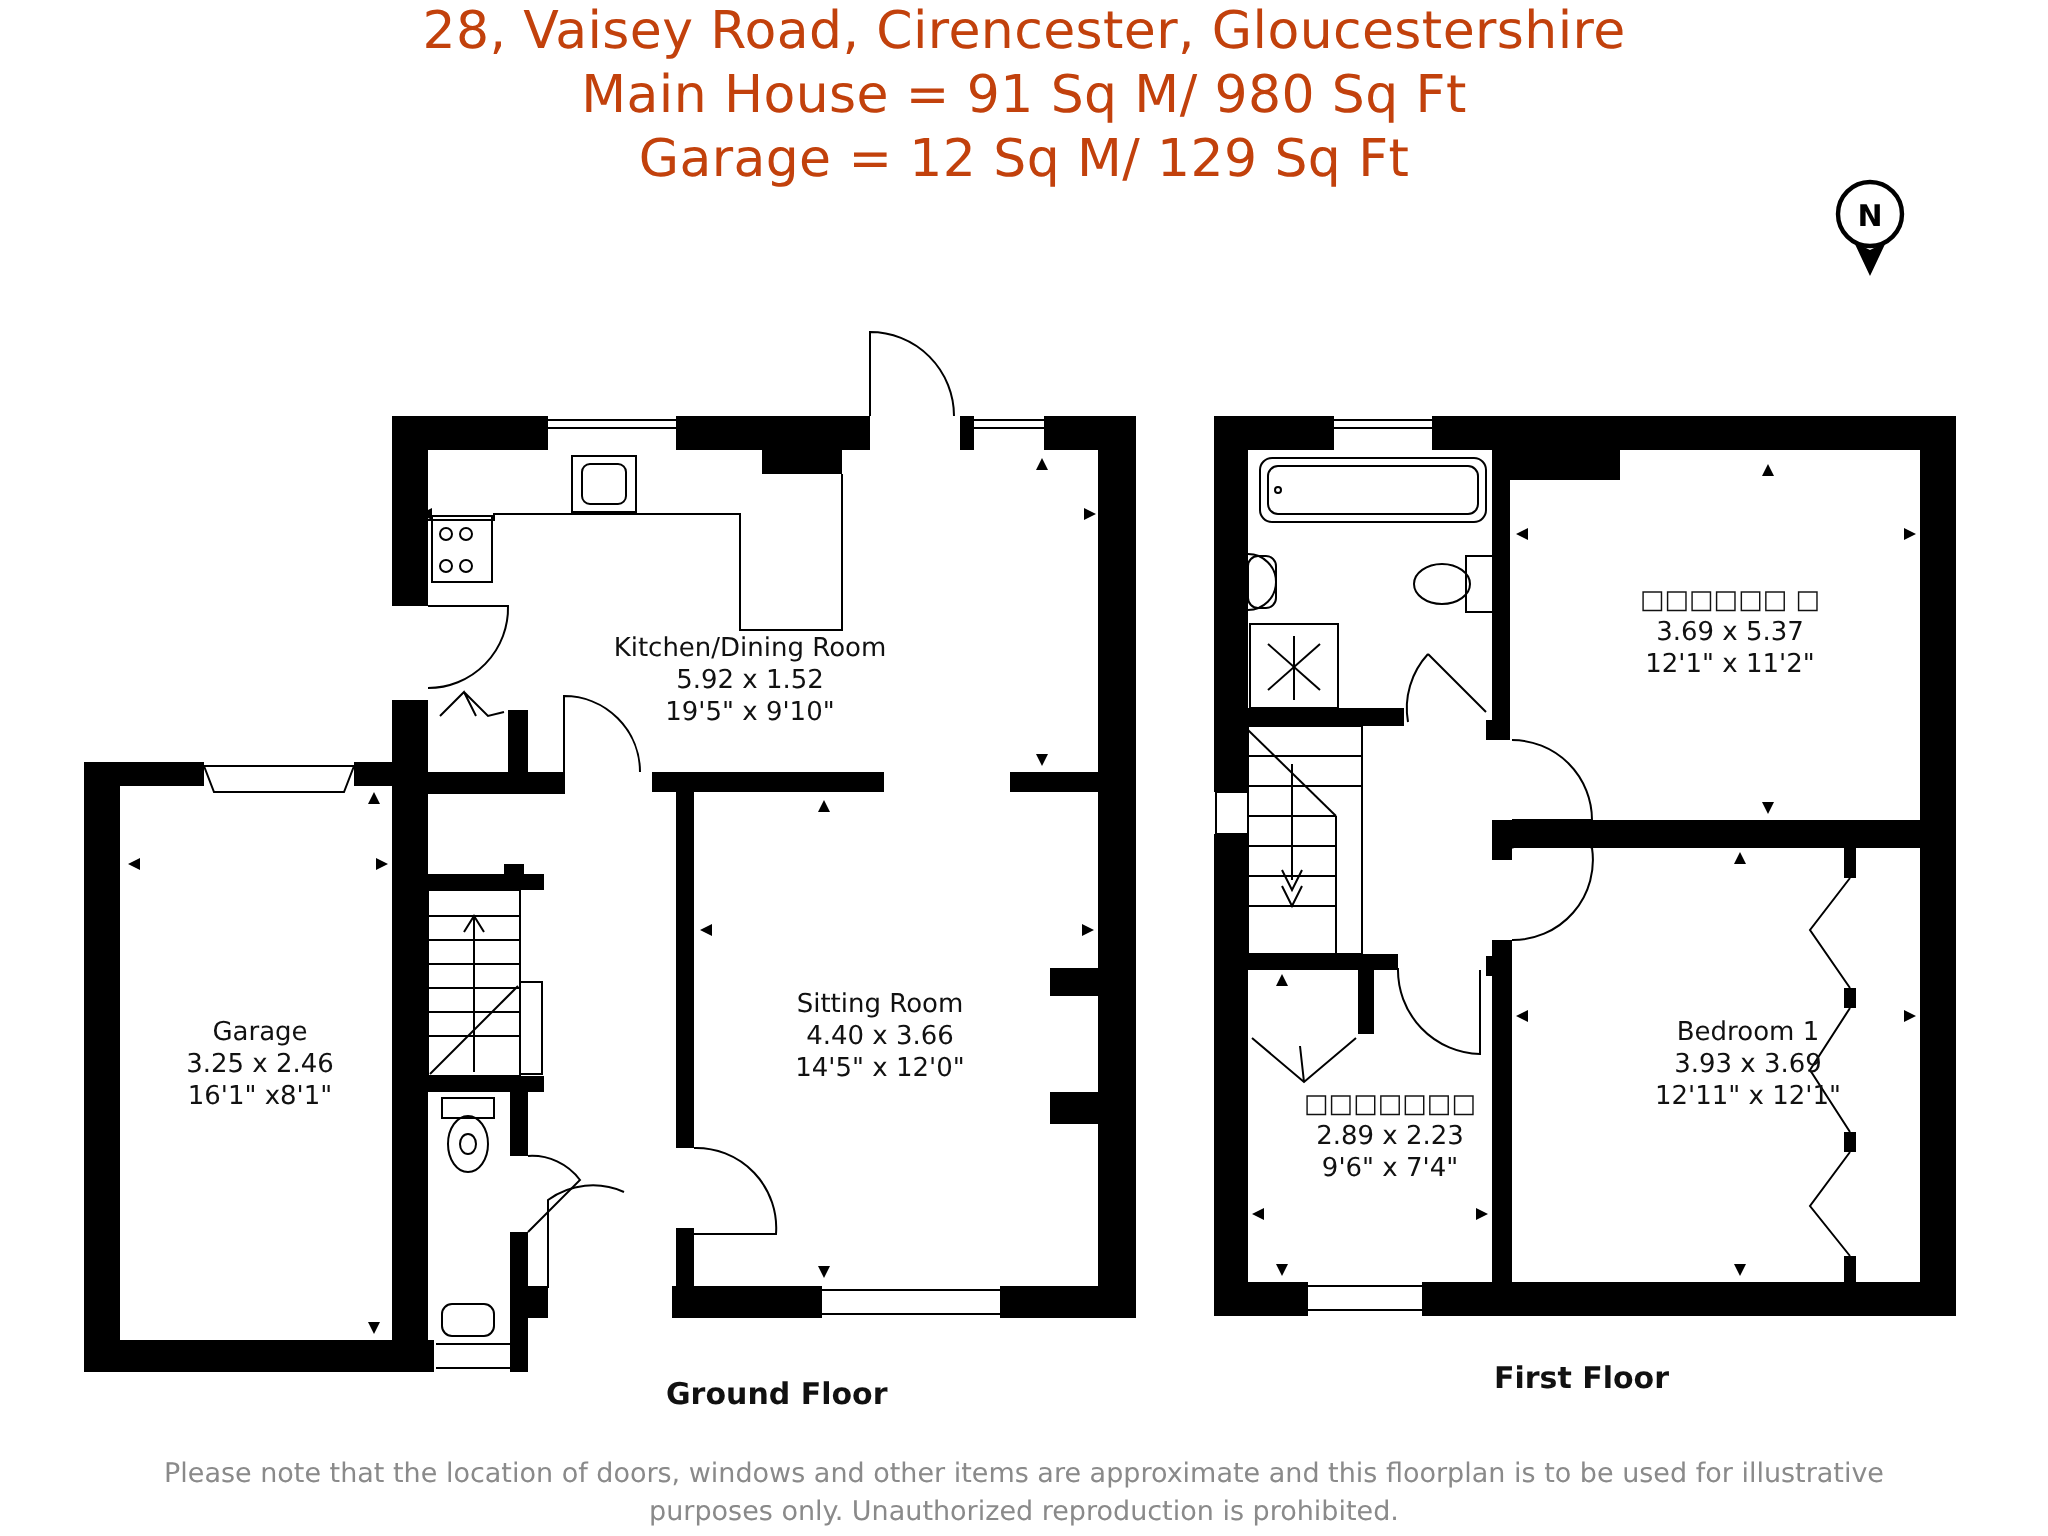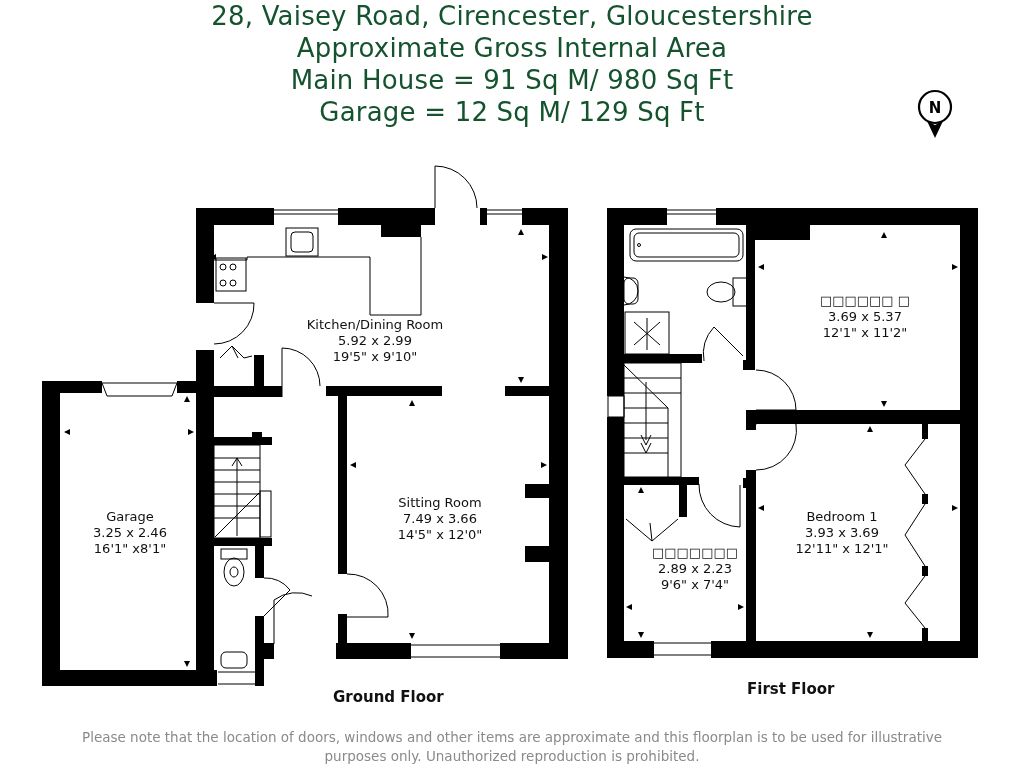--- a/index.html
+++ b/index.html
@@ -1,31 +1,30 @@
 <!DOCTYPE html>
 <html><head>
 <meta charset="utf-8">
 <style>
   html, body { margin:0; padding:0; background:#ffffff; }
   body { width:1024px; height:768px; position:relative; overflow:hidden; font-family:"DejaVu Sans", sans-serif; color:#111; }
   .title-block { position:absolute; left:0; top:0; width:1024px; text-align:center; }
-  .title-line { display:block; font-size:26px; line-height:32px; letter-spacing:0.2px; color:#14532d; }
+  .title-line { display:block; font-size:26px; line-height:32px; letter-spacing:0.2px; color:#c2410c; }
   .compass { position:absolute; left:912px; top:86px; width:46px; height:56px; }
   .plan-svg { position:absolute; left:0; top:0; width:1024px; height:768px; }
   .room-label { position:absolute; text-align:center; font-size:13px; line-height:16px; color:#111; }
   .room-label span { display:block; white-space:nowrap; }
   .floor-label { position:absolute; font-weight:bold; font-size:15px; color:#111;text-align:center; }
   .disclaimer { position:absolute; left:40px; top:728px; width:944px; text-align:center; font-size:13.5px; line-height:19px; color:#8a8a8a; }
 </style>
 </head>
 <body>
 
 <div class="title-block">
   <span class="title-line">28, Vaisey Road, Cirencester, Gloucestershire</span>
-  <span class="title-line">Approximate Gross Internal Area</span>
   <span class="title-line">Main House = 91 Sq M/ 980 Sq Ft</span>
   <span class="title-line">Garage = 12 Sq M/ 129 Sq Ft</span>
 </div>
 
 <svg class="compass" viewBox="0 0 46 56">
   <circle cx="23" cy="21" r="16" fill="#fff" stroke="#000" stroke-width="2.2"></circle>
   <text x="23" y="27" text-anchor="middle" font-family="DejaVu Sans, sans-serif" font-weight="bold" font-size="15" fill="#000">N</text>
   <path d="M15 35 L23 52 L31 35 L23 39 Z" fill="#000"></path>
 </svg>
 
@@ -218,41 +217,41 @@
       <path d="M958 508 l-6 -3 l0 6 z"></path>
     <path d="M641 487 l-3 6 l6 0 z"></path>
       <path d="M641 638 l-3 -6 l6 0 z"></path>
     <path d="M626 607 l6 -3 l0 6 z"></path>
       <path d="M744 607 l-6 -3 l0 6 z"></path>
   </g>
 </svg>
 
 <div class="room-label" style="left:290px; top:317px; width:170px;">
   <span>Kitchen/Dining Room</span>
-  <span>5.92 x 2.99</span>
+  <span>5.92 x 1.52</span>
   <span>19'5" x 9'10"</span>
 </div>
 <div class="room-label" style="left:375px; top:495px; width:130px;">
   <span>Sitting Room</span>
-  <span>7.49 x 3.66</span>
+  <span>4.40 x 3.66</span>
   <span>14'5" x 12'0"</span>
 </div>
 <div class="room-label" style="left:70px; top:509px; width:120px;">
   <span>Garage</span>
   <span>3.25 x 2.46</span>
   <span>16'1" x8'1"</span>
 </div>
 <div class="floor-label" style="left:333px; top:688px;">Ground Floor</div>
 
 <div class="room-label" style="left:805px; top:293px; width:120px;">
   <span>□□□□□□ □</span>
   <span>3.69 x 5.37</span>
   <span>12'1" x 11'2"</span>
 </div>
-<div class="room-label" style="left:782px; top:509px; width:120px;">
+<div class="room-label" style="left:814px; top:509px; width:120px;">
   <span>Bedroom 1</span>
   <span>3.93 x 3.69</span>
   <span>12'11" x 12'1"</span>
 </div>
 <div class="room-label" style="left:640px; top:545px; width:110px;">
   <span>□□□□□□□</span>
   <span>2.89 x 2.23</span>
   <span>9'6" x 7'4"</span>
 </div>
 <div class="floor-label" style="left:747px; top:680px;">First Floor</div>

